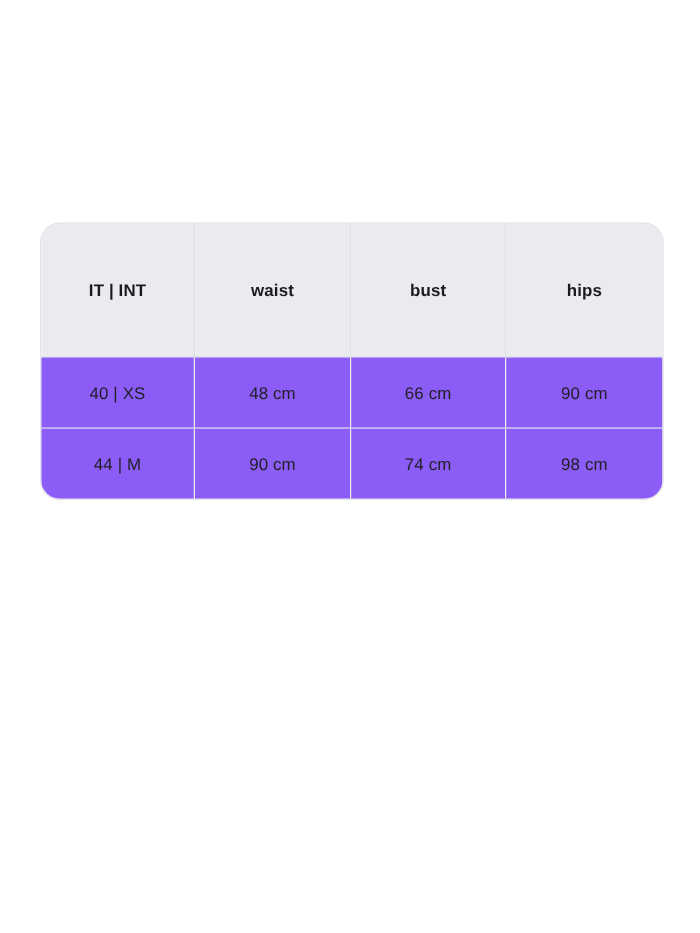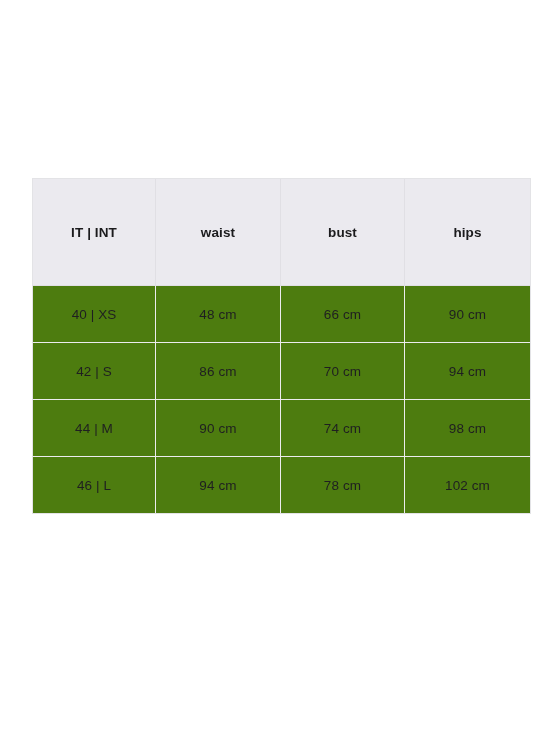--- a/index.html
+++ b/index.html
@@ -28,21 +28,21 @@
     top: 178px;
     width: 497px;
   }
 
   table.size-table {
     width: 497px;
     border-collapse: separate;
     border-spacing: 0;
     table-layout: fixed;
     border: 1px solid #e3e3e6;
-    border-radius: 0;
+    border-radius: 16px;
     overflow: hidden;
     background: #ffffff;
   }
 
   table.size-table col.c0 { width: 123px; }
   table.size-table col.c1 { width: 125px; }
   table.size-table col.c2 { width: 124px; }
   table.size-table col.c3 { width: 125px; }
 
   thead tr.header-row th {
@@ -63,21 +63,21 @@
   }
 
   tbody tr.data-row td {
     height: 56px;
     font-size: 13.5px;
     font-weight: 400;
     color: #1f1f21;
     text-align: center;
     vertical-align: middle;
     padding: 0 6px;
-    background: #4d7c0f;
+    background: #8b5cf6;
     border-right: 1px solid #ececee;
     border-bottom: 1px solid #ececee;
     letter-spacing: 0.1px;
   }
   tbody tr.data-row td:last-child {
     border-right: none;
   }
   tbody tr.data-row:last-child td {
     border-bottom: none;
   }
@@ -104,34 +104,22 @@
         </tr>
       </thead>
       <tbody>
         <tr class="data-row">
           <td>40 | XS</td>
           <td>48 cm</td>
           <td>66 cm</td>
           <td>90 cm</td>
         </tr>
         <tr class="data-row">
-          <td>42 | S</td>
-          <td>86 cm</td>
-          <td>70 cm</td>
-          <td>94 cm</td>
-        </tr>
-        <tr class="data-row">
           <td>44 | M</td>
           <td>90 cm</td>
           <td>74 cm</td>
           <td>98 cm</td>
-        </tr>
-        <tr class="data-row">
-          <td>46 | L</td>
-          <td>94 cm</td>
-          <td>78 cm</td>
-          <td>102 cm</td>
         </tr>
       </tbody>
     </table>
   </div>
 
 </div>
 
 </body></html>

